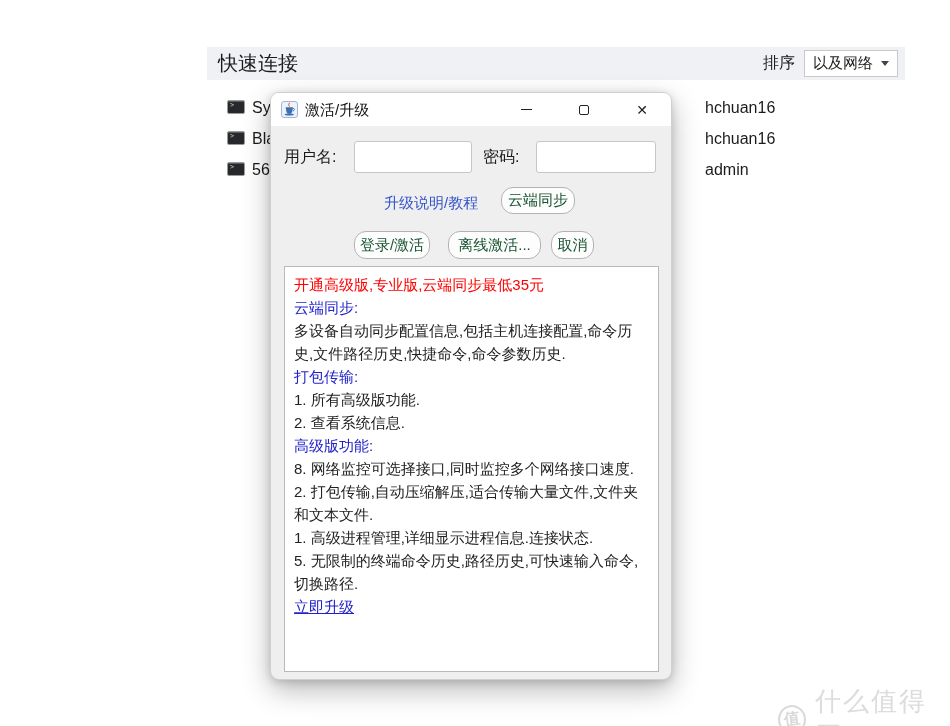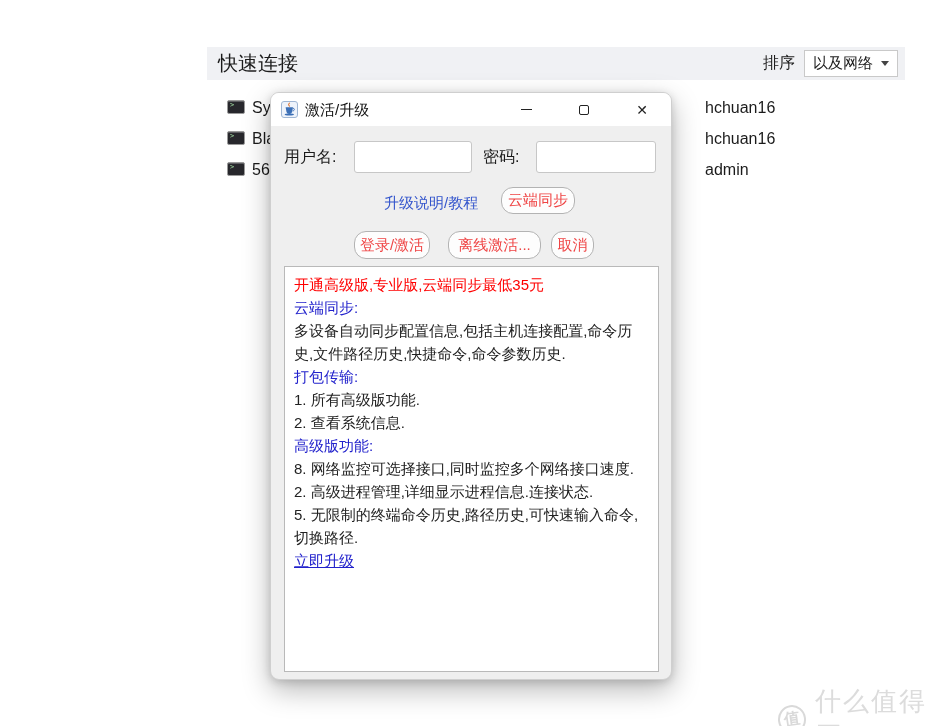--- a/index.html
+++ b/index.html
@@ -42,21 +42,21 @@
   .close-glyph { font-size:14px; color:#222; line-height:14px; }
   .close-glyph::before { content:"\2715"; }
 
   .form-label { position:absolute; top:48px; font-size:16px; color:#1b1b1b; line-height:32px; }
   .text-input { position:absolute; top:48px; height:32px; background:#ffffff;
     border:1px solid #c7c7c7; border-radius:3px; font-size:15px; padding:0 6px; outline:none; }
 
   .guide-link { position:absolute; left:113px; top:99px; font-size:15px; color:#3355cc;
     cursor:pointer; line-height:22px; }
   .btn { position:absolute; background:#fdfdfd; border:1px solid #b3b3b3; border-radius:12px;
-    font-size:15px; color:#ef4444; display:flex; align-items:center; justify-content:center; cursor:default; }
+    font-size:15px; color:#14532d; display:flex; align-items:center; justify-content:center; cursor:default; }
   .btn-cloud  { left:230px; top:94px;  width:74px; height:27px; }
   .btn-login  { left:83px;  top:138px; width:76px; height:28px; }
   .btn-offline{ left:177px; top:138px; width:93px; height:28px; }
   .btn-cancel { left:280px; top:138px; width:43px; height:28px; }
 
   .promo-pane { position:absolute; left:13px; top:173px; width:375px; height:406px;
     background:#ffffff; border:1px solid #b9b9b9; padding:6px 9px; overflow:hidden;
     font-size:15px; line-height:23px; color:#222; }
   .line-red  { color:#ff0000; }
   .line-blue { color:#2222cc; }
@@ -147,21 +147,22 @@
 
     <div class="promo-pane">
       <div class="line-red">开通高级版,专业版,云端同步最低35元</div>
       <div class="line-blue">云端同步:</div>
       <div class="line-text">多设备自动同步配置信息,包括主机连接配置,命令历史,文件路径历史,快捷命令,命令参数历史.</div>
       <div class="line-blue">打包传输:</div>
       <div class="line-text">1. 所有高级版功能.</div>
       <div class="line-text">2. 查看系统信息.</div>
       <div class="line-blue">高级版功能:</div>
       <div class="line-text">8. 网络监控可选择接口,同时监控多个网络接口速度.</div>
-      <div class="line-text">2. 高级进程管理,详细显示进程信息.连接状态.</div>
+      <div class="line-text">2. 打包传输,自动压缩解压,适合传输大量文件,文件夹和文本文件.</div>
+      <div class="line-text">1. 高级进程管理,详细显示进程信息.连接状态.</div>
       <div class="line-text">5. 无限制的终端命令历史,路径历史,可快速输入命令,切换路径.</div>
       <div><span class="line-link">立即升级</span></div>
     </div>
   </div>
 
   <div class="watermark">
     <span class="wm-badge">值</span>
     <span class="wm-text">什么值得买</span>
   </div>
 

